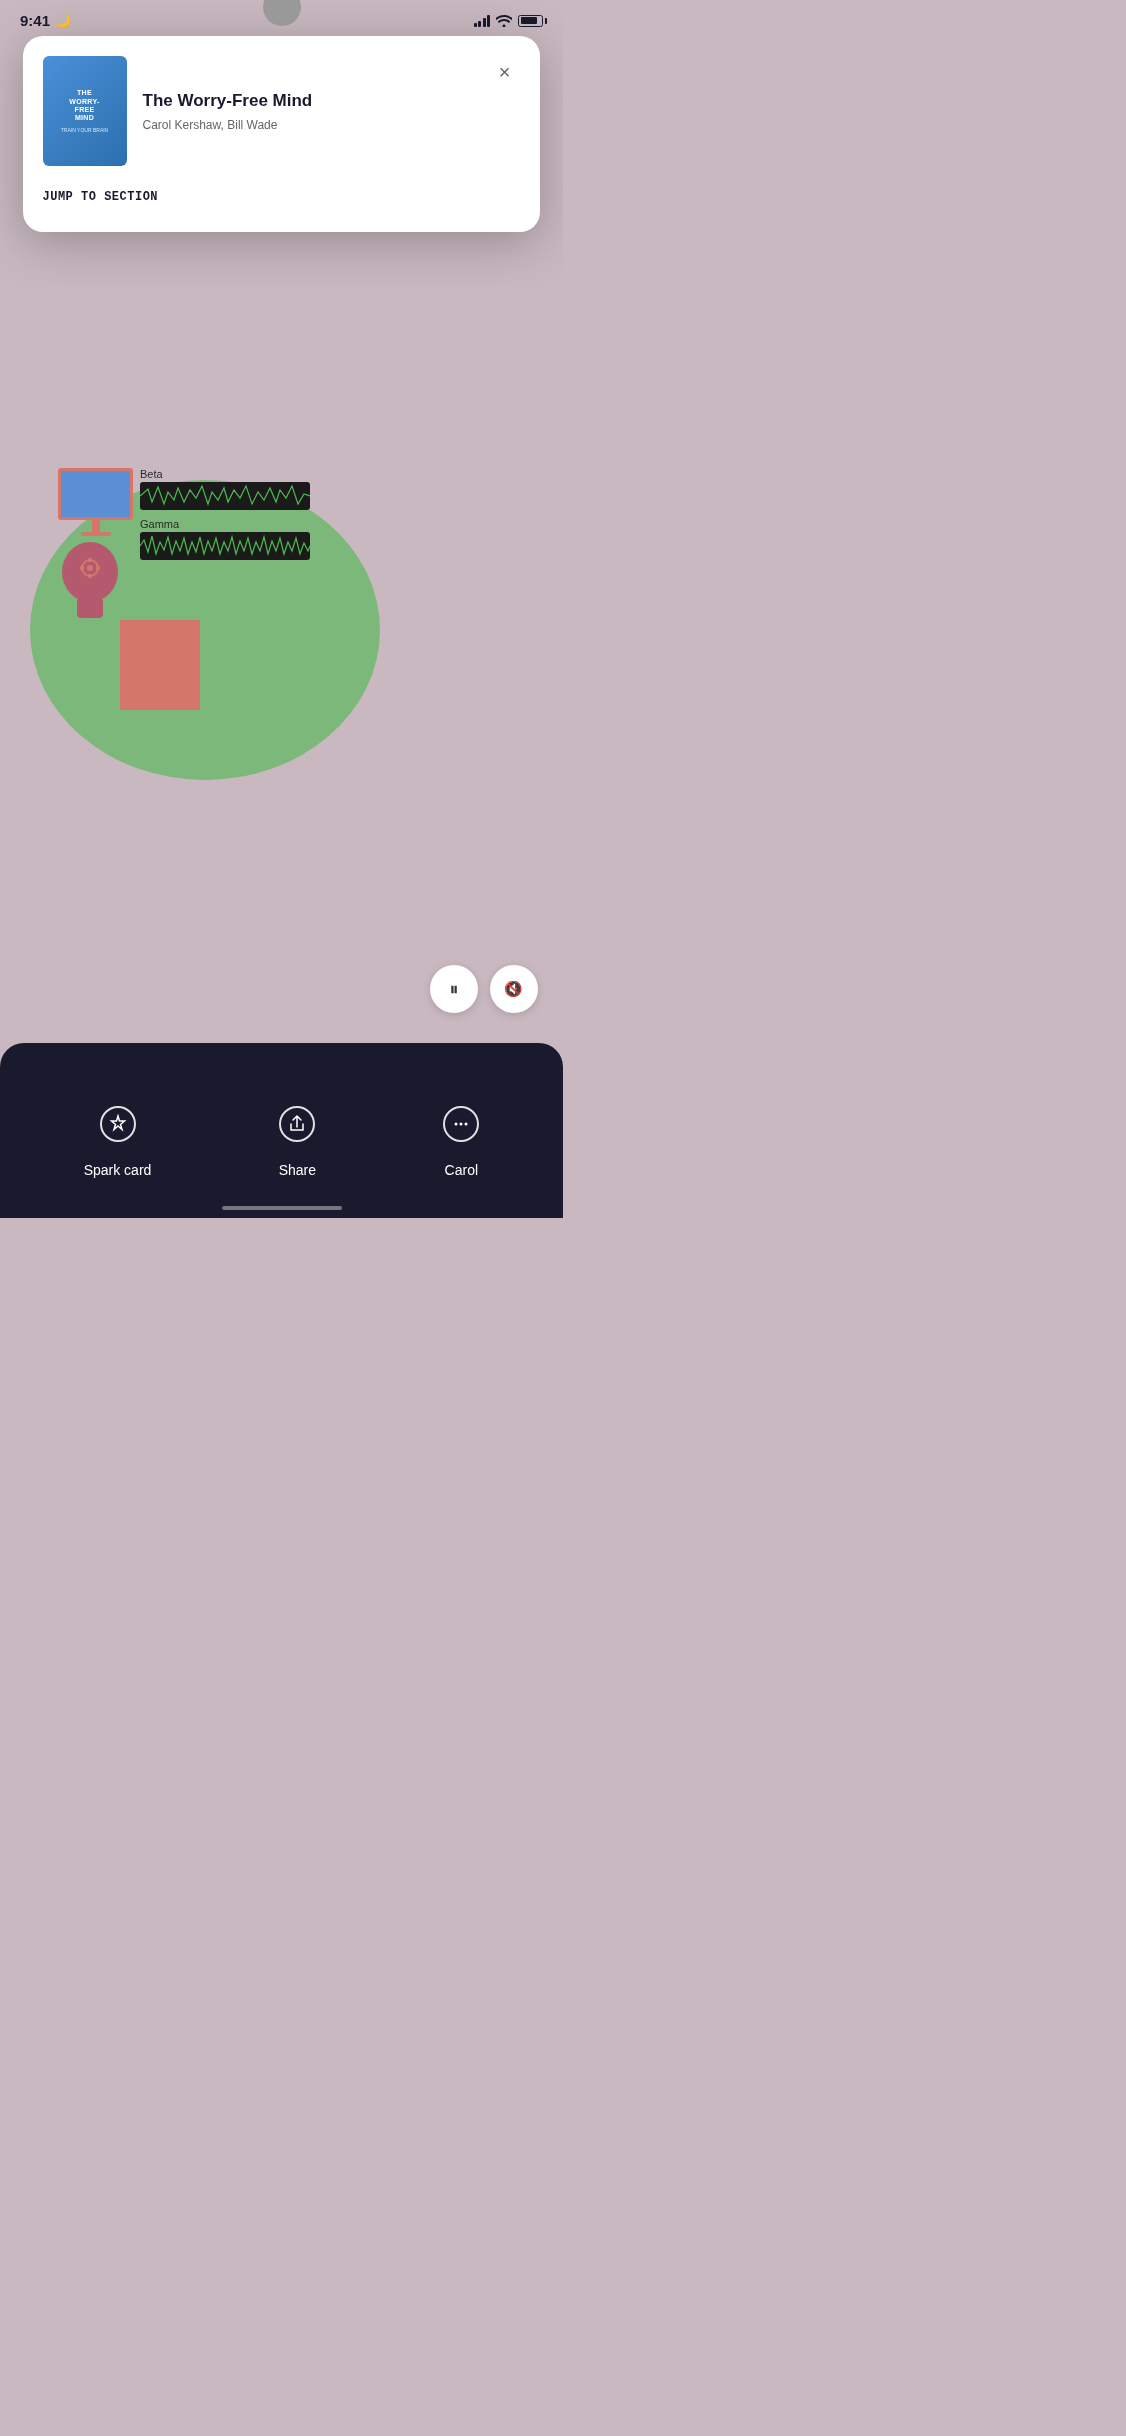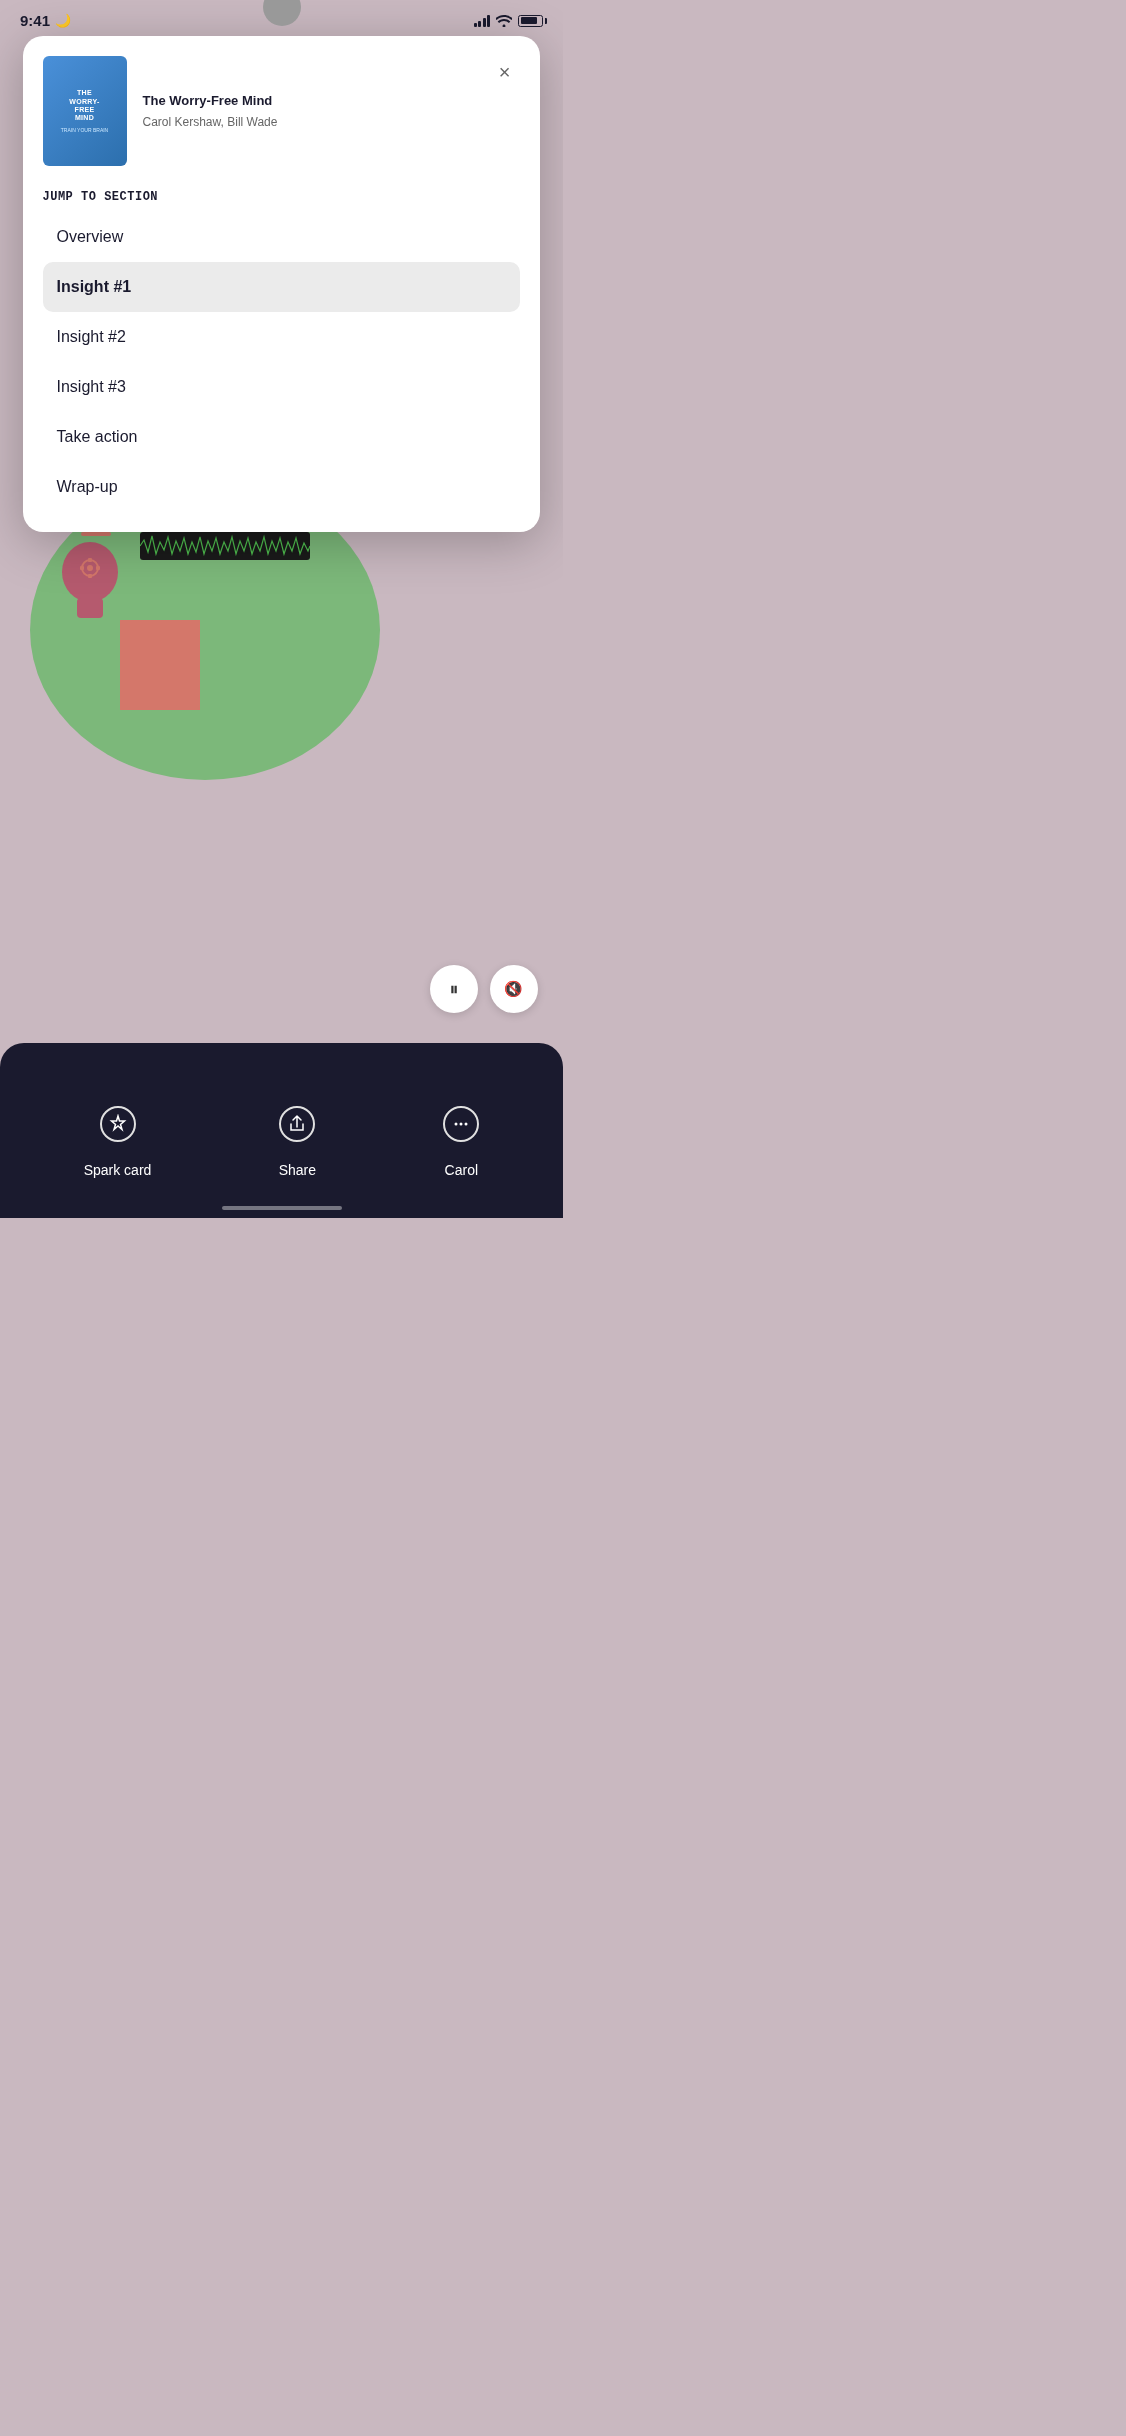--- a/index.html
+++ b/index.html
@@ -322,21 +322,21 @@
       text-align: center;
       margin-top: 4px;
     }
 
     .book-info {
       margin-left: 16px;
       flex: 1;
     }
 
     .book-title {
-      font-size: 13px;
+      font-size: 17px;
       font-weight: 700;
       color: #1a1a2e;
       line-height: 1.3;
       margin-bottom: 6px;
     }
 
     .book-author {
       font-size: 12px;
       color: #666;
       font-weight: 400;
@@ -548,24 +548,16 @@
       <div class="book-info">
         <div class="book-title">The Worry-Free Mind</div>
         <div class="book-author">Carol Kershaw, Bill Wade</div>
       </div>
 
       <button class="close-btn">×</button>
     </div>
 
     <div class="section-header">JUMP TO SECTION</div>
 
-    <div class="nav-list">
-      <div class="nav-item">Overview</div>
-      <div class="nav-item active">Insight #1</div>
-      <div class="nav-item">Insight #2</div>
-      <div class="nav-item">Insight #3</div>
-      <div class="nav-item">Take action</div>
-      <div class="nav-item">Wrap-up</div>
-    </div>
   </div>
 </div>
 
 <div class="home-indicator"></div>
 
 </body></html>

